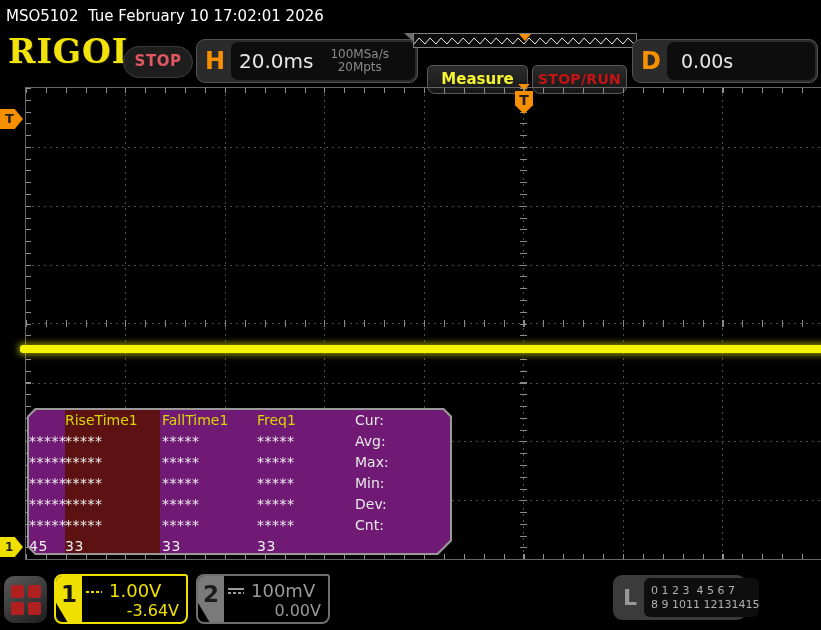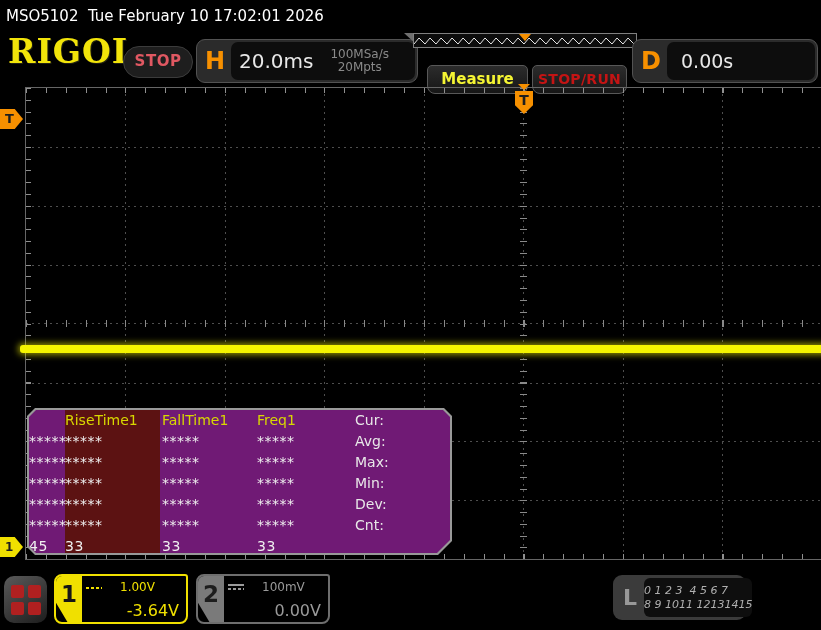--- a/index.html
+++ b/index.html
@@ -97,33 +97,33 @@
         display:flex;overflow:hidden;background:#000;box-sizing:border-box;}
   .ch1-widget{left:54px;border:2px solid #f0e000;}
   .ch2-widget{left:196px;border:2px solid #6e6e6e;}
   .ch-tab{width:26px;flex:none;font-weight:bold;font-size:23px;text-align:center;line-height:36px;
         clip-path:polygon(0 0,100% 0,100% 100%,44% 100%,0 58%);}
   .ch1-widget .ch-tab{background:#f0e000;color:#151515;}
   .ch2-widget .ch-tab{background:#7a7a7a;color:#1d1d1d;}
   .ch-content{flex:1;padding:4px 7px 2px 4px;display:flex;flex-direction:column;justify-content:space-between;}
   .ch1-widget .ch-content{color:#f0e000;}
   .ch2-widget .ch-content{color:#9a9a9a;}
-  .ch-line1{display:flex;align-items:center;gap:18px;font-size:12px;}
+  .ch-line1{display:flex;align-items:center;gap:7px;font-size:18px;}
   .ch-line2{text-align:right;font-size:16px;}
   .dc-icon{width:16px;flex:none;}
   .dc-icon .bar{height:2px;background:currentColor;}
   .dc-icon .dash{margin-top:2px;height:2px;
         background:repeating-linear-gradient(90deg,currentColor 0 3px,transparent 3px 5px);}
 
   .logic-widget{position:absolute;left:613px;top:575px;width:133px;height:45px;background:#3b3b3b;
         border-radius:9px;display:flex;align-items:center;padding:3px;box-sizing:border-box;}
   .l-label{width:28px;flex:none;color:#999;font-weight:bold;font-size:22px;text-align:center;}
   .l-nums{flex:1;height:100%;background:#0e0e0e;border-radius:6px;color:#b0b0b0;font-size:11px;
-        display:flex;flex-direction:column;justify-content:center;line-height:14px;
-        white-space:pre;box-sizing:border-box;font-style:italic;}
+        display:flex;flex-direction:column;justify-content:center;line-height:14px;padding-left:7px;
+        white-space:pre;box-sizing:border-box;}
 </style>
 </head>
 <body>
 
 <div class="topbar">
   <div class="title">MSO5102  Tue February 10 17:02:01 2026</div>
 </div>
 
 <div class="logo">RIGOL</div>
 <div class="stop-oval">STOP</div>

